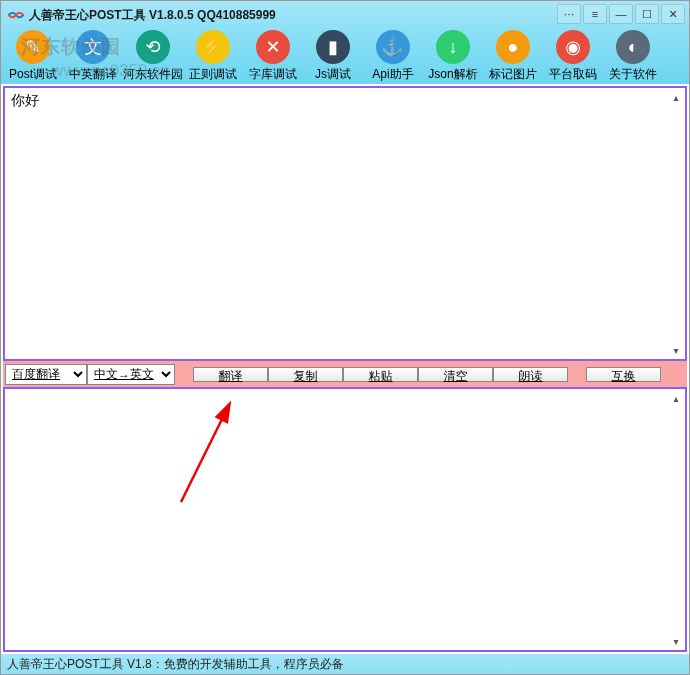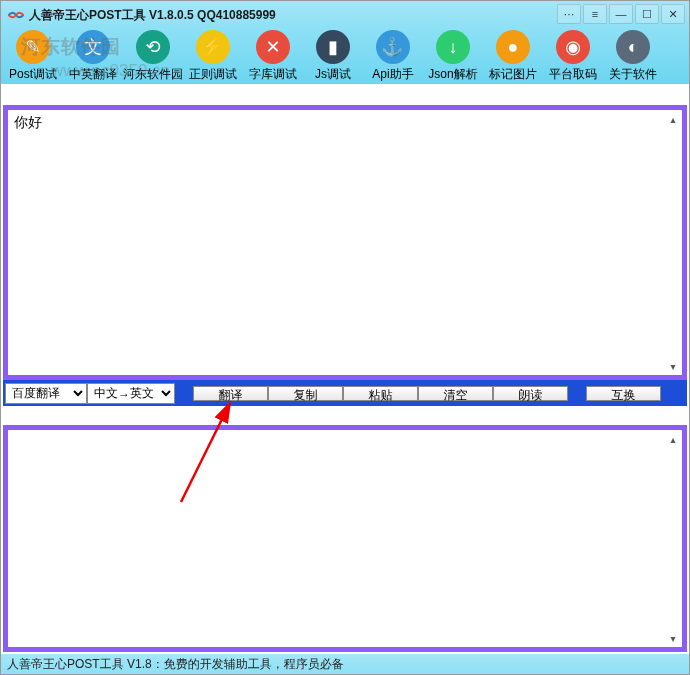--- a/index.html
+++ b/index.html
@@ -10,28 +10,28 @@
     .title-text { font-size: 12px; color: #1a1a1a; font-weight: bold; }
     .window-controls { position: absolute; right: 4px; top: 3px; display: flex; gap: 2px; }
     .win-btn { width: 24px; height: 20px; background: rgba(255,255,255,0.2); border: 1px solid rgba(0,0,0,0.15); border-radius: 2px; display: flex; align-items: center; justify-content: center; font-size: 11px; color: #333; cursor: pointer; }
     .toolbar { height: 55px; background: linear-gradient(to bottom, #8de0f5, #6cd5f0); display: flex; align-items: center; padding: 0 2px; position: relative; }
     .watermark { position: absolute; left: 20px; top: 5px; font-size: 19px; color: rgba(100,100,100,0.35); font-weight: bold; pointer-events: none; z-index: 10; letter-spacing: 1px; }
     .watermark-sub { position: absolute; left: 50px; top: 32px; font-size: 17px; color: rgba(100,100,100,0.3); pointer-events: none; z-index: 10; }
     .tb-item { width: 60px; height: 55px; display: flex; flex-direction: column; align-items: center; justify-content: center; cursor: pointer; }
     .tb-icon { width: 34px; height: 34px; border-radius: 50%; display: flex; align-items: center; justify-content: center; font-size: 18px; color: #fff; margin-bottom: 2px; }
     .tb-label { font-size: 12px; color: #000; white-space: nowrap; }
     .content { flex: 1; background: #fff; display: flex; flex-direction: column; padding: 2px; }
-    .textarea-wrap { flex: 1; border: 5px solid #8b5cf6; position: relative; background: #fff; margin-top: 19px; }
+    .textarea-wrap { flex: 1; border: 2px solid #8b5cf6; position: relative; background: #fff; }
     .textarea-wrap.upper { flex: 0 0 275px; }
     .textarea-wrap.lower { flex: 1; }
     .ta-content { padding: 4px 6px; font-size: 14px; color: #000; width: calc(100% - 18px); height: 100%; border: none; outline: none; resize: none; font-family: SimSun, sans-serif; }
     .scroll-arrow { position: absolute; right: 2px; width: 14px; height: 14px; display: flex; align-items: center; justify-content: center; font-size: 10px; color: #555; }
     .scroll-arrow.top { top: 2px; }
     .scroll-arrow.bottom { bottom: 2px; }
-    .controls-row { height: 26px; display: flex; align-items: center; padding: 3px 2px; background: #1d4ed8; }
+    .controls-row { height: 26px; display: flex; align-items: center; padding: 3px 2px; background: #fca5a5; text-decoration: underline; }
     .combo { height: 21px; border: 1px solid #888; font-size: 12px; padding: 0 2px; background: #fff; }
     .combo.c1 { width: 82px; }
     .combo.c2 { width: 88px; }
     .action-btn { height: 15px; width: 75px; border: 1px solid #888; background: linear-gradient(to bottom, #fff, #e8e8e8); font-size: 12px; cursor: pointer; }
     .statusbar { height: 20px; background: linear-gradient(to bottom, #a5e6f7, #8de0f5); display: flex; align-items: center; padding: 4px 6px; font-size: 12px; color: #222; }
     .arrow-svg { position: absolute; left: 170px; top: 396px; width: 80px; height: 110px; pointer-events: none; z-index: 20; }
     .ic-orange { background: #f39c12; }
     .ic-blue { background: #3498db; }
     .ic-teal { background: #16a085; }
     .ic-yellow { background: #f1c40f; }

